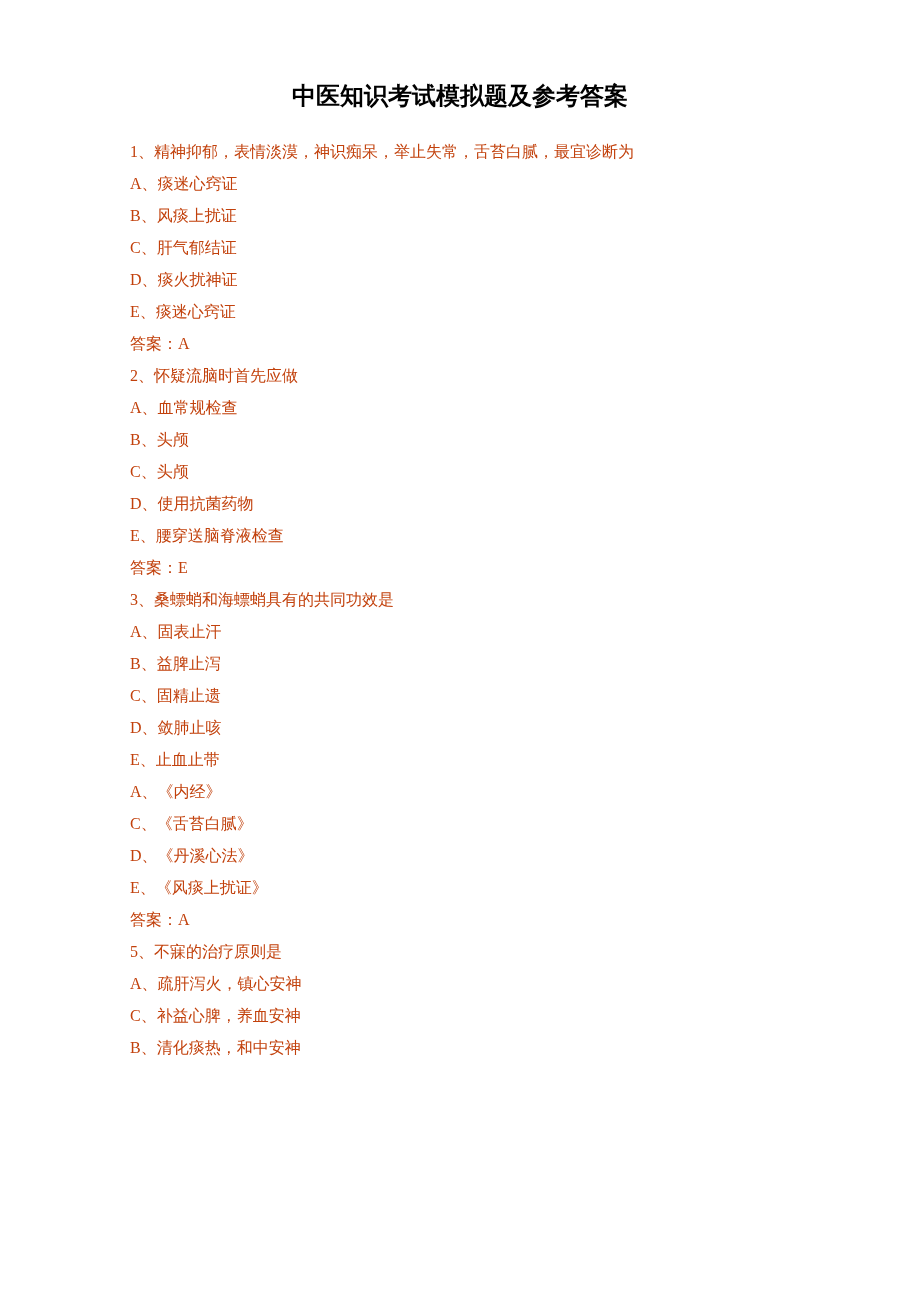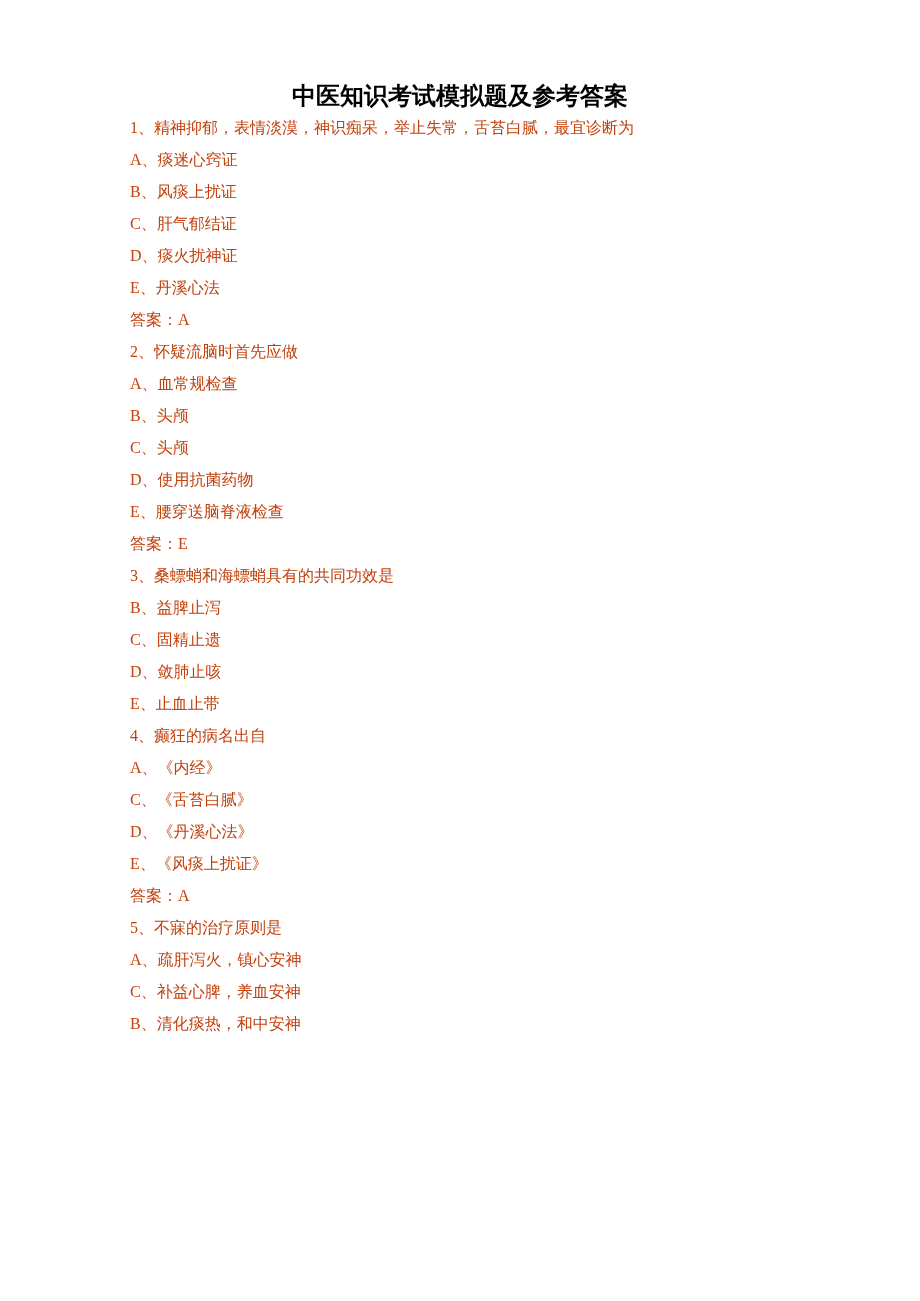--- a/index.html
+++ b/index.html
@@ -10,20 +10,21 @@
     width: 920px;
   }
   .page {
     padding: 80px 130px 60px 130px;
     box-sizing: border-box;
   }
   .title {
     text-align: center;
     font-size: 24px;
     font-weight: bold;
+    margin-bottom: 24px;
     font-family: "SimSun", "宋体", serif;
   }
   .line {
     font-size: 16px;
     line-height: 2.0;
     color: #c2410c;
     white-space: pre-wrap;
     font-family: "SimSun", "宋体", serif;
   }
 </style>
@@ -31,38 +32,38 @@
 <body>
 
 <div class="page">
   <div class="title">中医知识考试模拟题及参考答案</div>
 
   <div class="line">1、精神抑郁，表情淡漠，神识痴呆，举止失常，舌苔白腻，最宜诊断为</div>
   <div class="line">A、痰迷心窍证</div>
   <div class="line">B、风痰上扰证</div>
   <div class="line">C、肝气郁结证</div>
   <div class="line">D、痰火扰神证</div>
-  <div class="line">E、丹溪心法</div>
+  <div class="line">E、痰迷心窍证</div>
   <div class="line">答案：A</div>
 
   <div class="line">2、怀疑流脑时首先应做</div>
   <div class="line">A、血常规检查</div>
   <div class="line">B、头颅</div>
   <div class="line">C、头颅</div>
   <div class="line">D、使用抗菌药物</div>
   <div class="line">E、腰穿送脑脊液检查</div>
   <div class="line">答案：E</div>
 
   <div class="line">3、桑螵蛸和海螵蛸具有的共同功效是</div>
+  <div class="line">A、固表止汗</div>
   <div class="line">B、益脾止泻</div>
   <div class="line">C、固精止遗</div>
   <div class="line">D、敛肺止咳</div>
   <div class="line">E、止血止带</div>
 
-  <div class="line">4、癫狂的病名出自</div>
   <div class="line">A、《内经》</div>
   <div class="line">C、《舌苔白腻》</div>
   <div class="line">D、《丹溪心法》</div>
   <div class="line">E、《风痰上扰证》</div>
   <div class="line">答案：A</div>
 
   <div class="line">5、不寐的治疗原则是</div>
   <div class="line">A、疏肝泻火，镇心安神</div>
   <div class="line">C、补益心脾，养血安神</div>
   <div class="line">B、清化痰热，和中安神</div>

